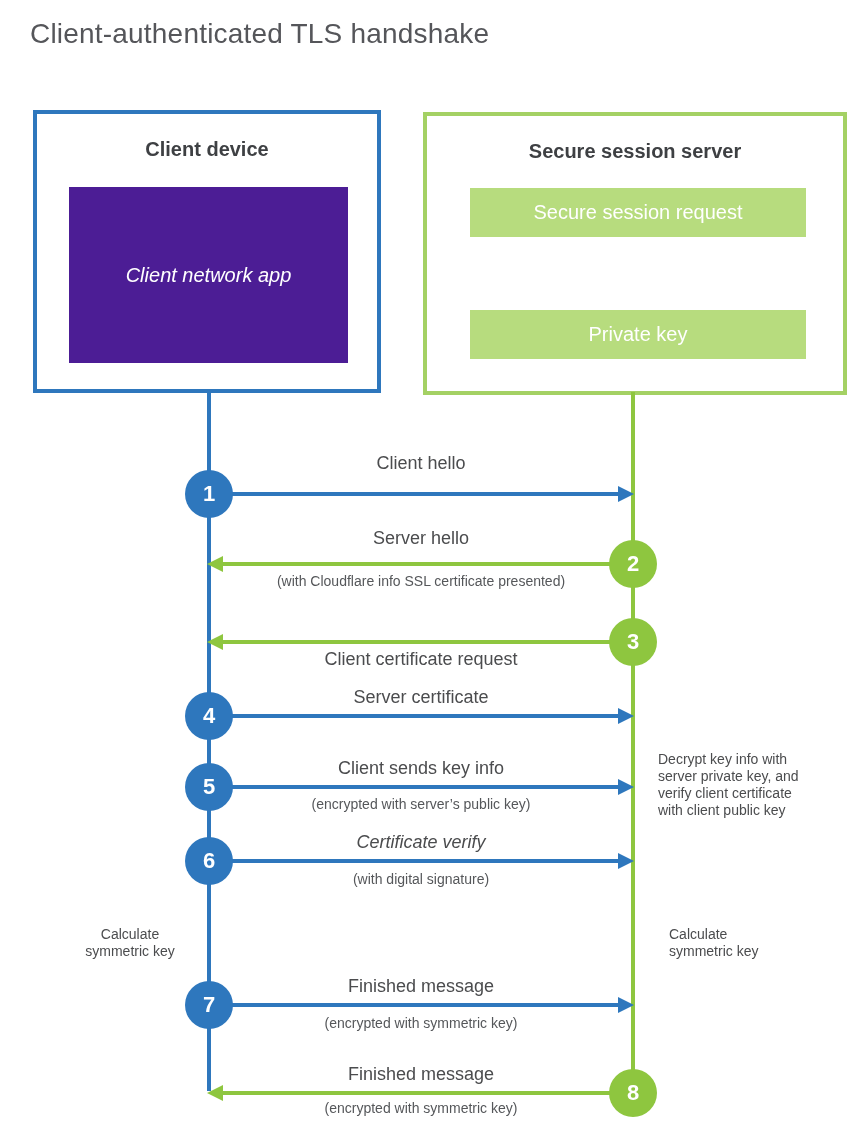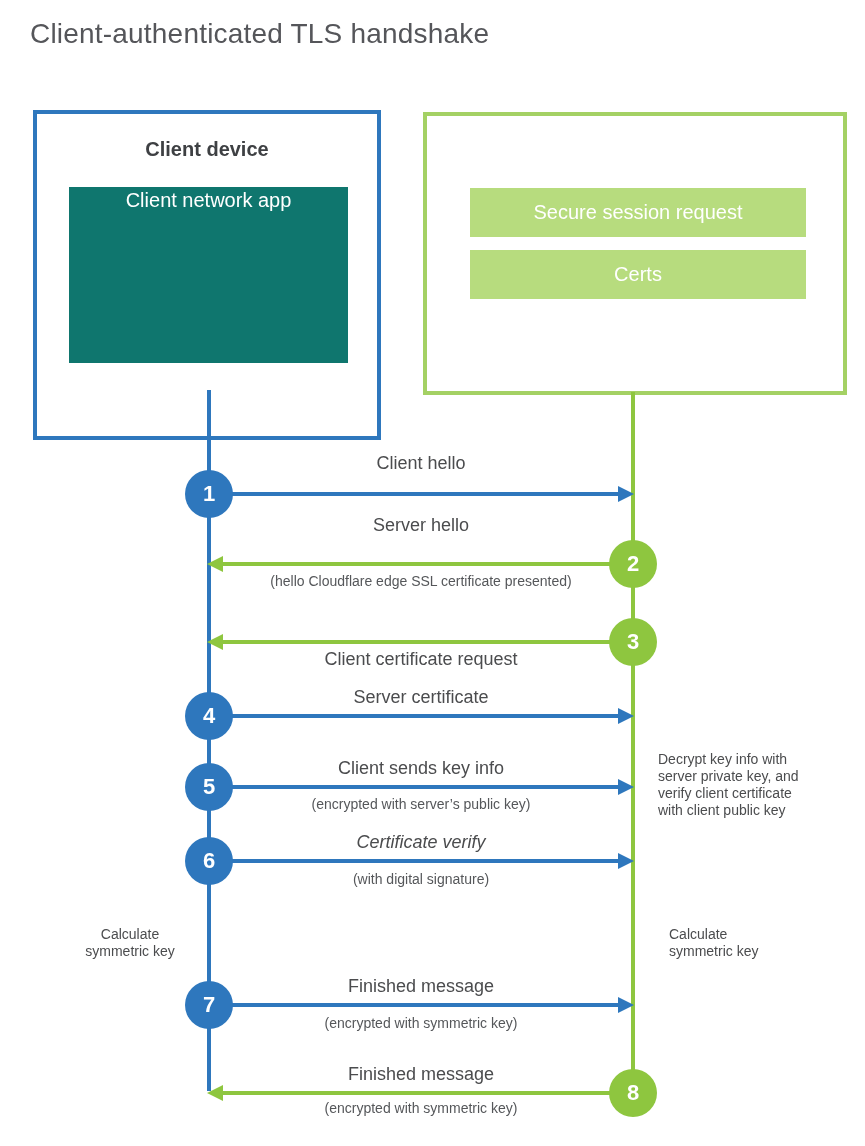--- a/index.html
+++ b/index.html
@@ -5,29 +5,29 @@
   html,body{margin:0;padding:0;background:#ffffff;}
   .canvas{
     position:relative;width:865px;height:1146px;background:#ffffff;overflow:hidden;
     font-family:"Liberation Sans","DejaVu Sans",sans-serif;
   }
   .title{
     position:absolute;left:30px;top:18px;font-size:28px;font-weight:300;
     color:#55565A;letter-spacing:0.2px;
   }
   .box{position:absolute;box-sizing:border-box;background:#ffffff;}
-  .box.client{left:33px;top:110px;width:348px;height:330px;border:4px solid #2E77BD;}
+  .box.client{left:33px;top:110px;width:348px;height:283px;border:4px solid #2E77BD;}
   .box.server{left:423px;top:112px;width:424px;height:283px;border:4px solid #A4D164;}
   .box-label{
     position:absolute;left:0;top:24px;width:100%;text-align:center;
     font-size:20px;font-weight:bold;color:#3E4043;
   }
   .appbox{
-    position:absolute;left:69px;top:187px;width:279px;height:176px;background:#0f766e;
-    display:flex;justify-content:center;
+    position:absolute;left:69px;top:187px;width:279px;height:176px;background:#4c1d95;
+    display:flex;align-items:center;justify-content:center;font-style:italic;
   }
   .appbox span{display:block;width:180px;text-align:center;color:#ffffff;font-size:20px;line-height:27px;}
   .bar{
     position:absolute;left:43px;width:336px;height:49px;background:#B7DC7E;
     color:#ffffff;font-size:20px;line-height:49px;text-align:center;
   }
   .lifeline{position:absolute;width:4px;}
   .lifeline.blue{background:#2E77BD;}
   .lifeline.green{background:#8EC63F;}
   .shaft{position:absolute;height:4px;}
@@ -62,39 +62,40 @@
   <div class="title">Client-authenticated TLS handshake</div>
 
   <div class="box client">
     <div class="box-label">Client device</div>
     <div class="appbox" style="left:32px;top:73px;">
       <span>Client network app</span>
     </div>
   </div>
 
   <div class="box server">
+    <div class="box-label">Secure session server</div>
     <div class="bar" style="top:72px;">Secure session request</div>
-    <div class="bar" style="top:134px;">Certs</div>
+    <div class="bar" style="top:194px;">Private key</div>
   </div>
 
   <div class="lifeline blue" style="left:207px;top:390px;height:701px;"></div>
   <div class="lifeline green" style="left:631px;top:392px;height:701px;"></div>
 
   <div>
     <div class="lbl" style="top:453px;">Client hello</div>
     <div class="shaft blue" style="left:209px;top:492px;width:410px;"></div>
     <div class="head right" style="left:618px;top:486px;"></div>
     <div class="badge blue" style="left:185px;top:470px;">1</div>
   </div>
 
   <div>
-    <div class="lbl" style="top:515px;">Server hello</div>
+    <div class="lbl" style="top:528px;">Server hello</div>
     <div class="shaft green" style="left:222px;top:562px;width:411px;"></div>
     <div class="head left" style="left:207px;top:556px;"></div>
-    <div class="sub" style="top:573px;">(hello Cloudflare edge SSL certificate presented)</div>
+    <div class="sub" style="top:573px;">(with Cloudflare info SSL certificate presented)</div>
     <div class="badge green" style="left:609px;top:540px;">2</div>
   </div>
 
   <div>
     <div class="lbl" style="top:649px;">Client certificate request</div>
     <div class="shaft green" style="left:222px;top:640px;width:411px;"></div>
     <div class="head left" style="left:207px;top:634px;"></div>
     <div class="badge green" style="left:609px;top:618px;">3</div>
   </div>
 

